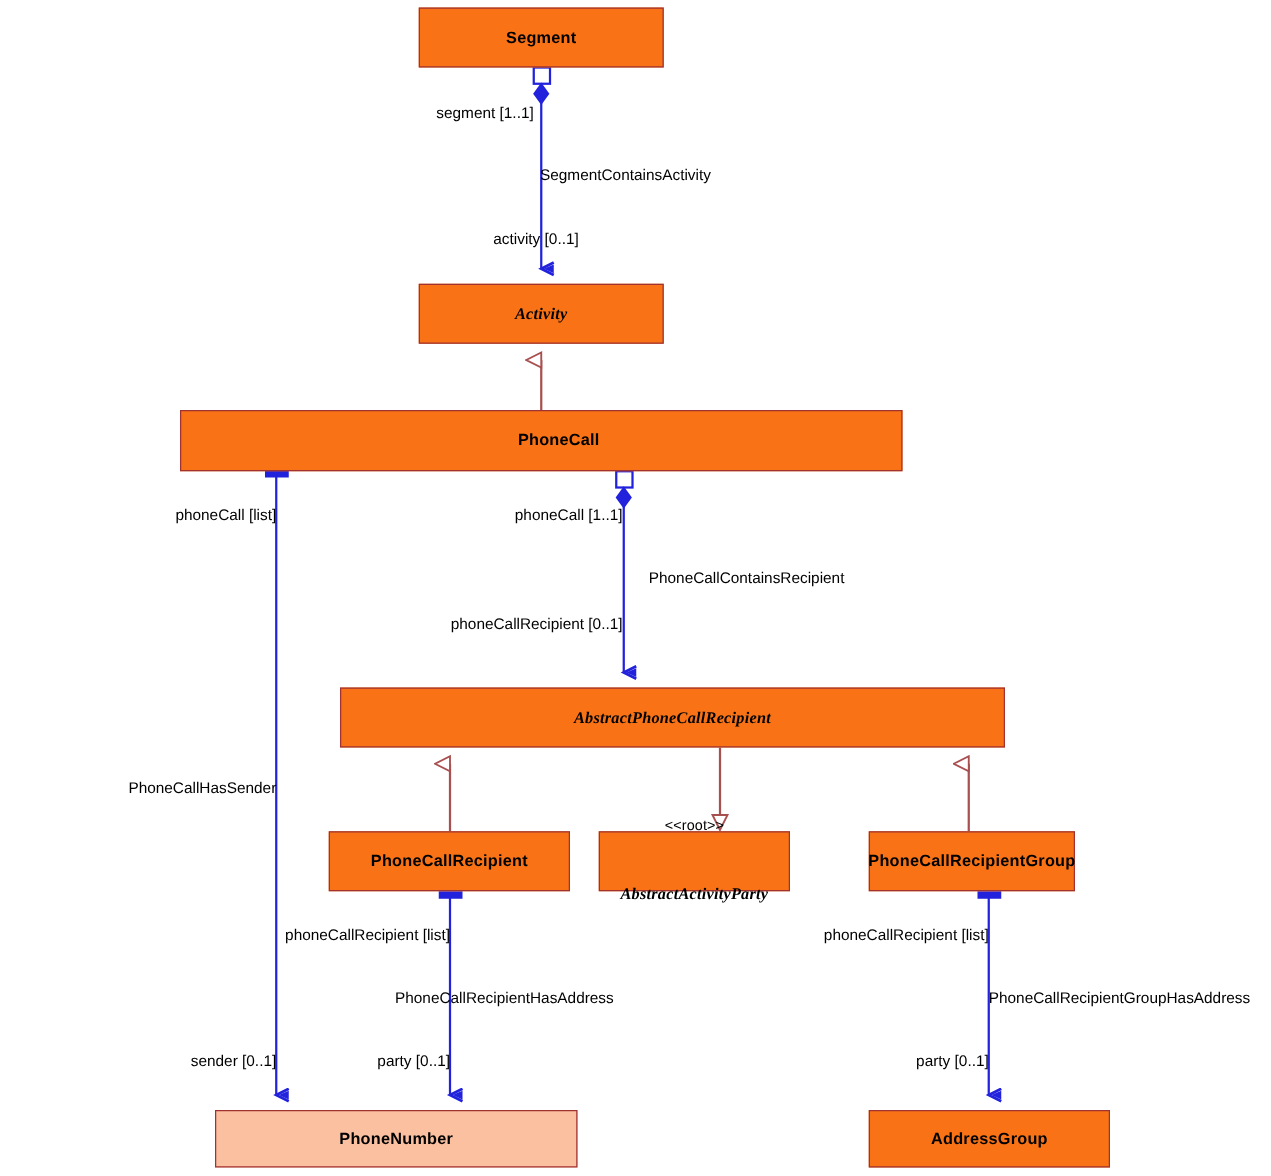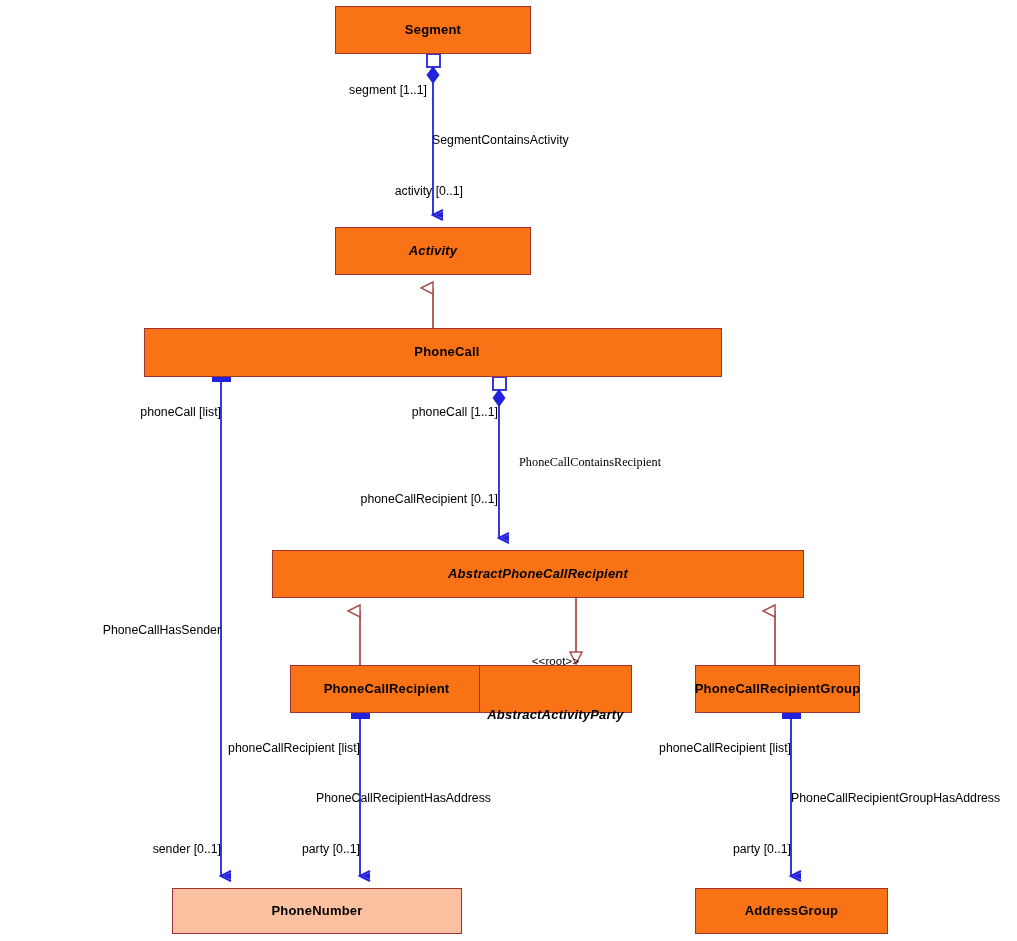--- a/index.html
+++ b/index.html
@@ -18,21 +18,21 @@
     background:#f97316;
     display:flex;flex-direction:column;
     align-items:center;justify-content:center;
     color:#000000;
     text-align:center;
     line-height:1.15;
   }
   .node .nm{
     font-size:13px;font-weight:bold;letter-spacing:.2px;
   }
-  .node.abstract .nm{font-style:italic;}
+  .node.abstract .nm{font-style:italic;font-family:Liberation Serif, serif;}
   .node .stereo{font-size:11.5px;font-weight:normal;letter-spacing:.1px;}
   .node.highlight{background:#fbc0a0;}
 
   .elabel{
     position:absolute;
     font-size:12.3px;
     color:#000000;
     white-space:nowrap;
     line-height:1;
   }
@@ -105,21 +105,21 @@
       </div>
       <div class="node abstract" style="left: 335px; top: 227px; width: 196px; height: 48px;">
         <div class="nm">Activity</div>
       </div>
       <div class="node" style="left: 144px; top: 328px; width: 578px; height: 49px; padding-left: 28px;">
         <div class="nm">PhoneCall</div>
       </div>
       <div class="node abstract" style="left: 272px; top: 550px; width: 532px; height: 48px;">
         <div class="nm">AbstractPhoneCallRecipient</div>
       </div>
-      <div class="node" style="left: 263px; top: 665px; width: 193px; height: 48px; margin-left: 27px;">
+      <div class="node" style="left: 263px; top: 665px; width: 193px; height: 48px;">
         <div class="nm">PhoneCallRecipient</div>
       </div>
       <div class="node abstract" style="left: 479px; top: 665px; width: 153px; height: 48px; gap: 40px;">
         <div class="stereo">&lt;&lt;root&gt;&gt;</div>
         <div class="nm">AbstractActivityParty</div>
       </div>
       <div class="node" style="left: 695px; top: 665px; width: 165px; height: 48px;">
         <div class="nm">PhoneCallRecipientGroup</div>
       </div>
       <div class="node highlight" style="left: 172px; top: 888px; width: 290px; height: 46px;">
@@ -128,21 +128,21 @@
       <div class="node" style="left: 695px; top: 888px; width: 193px; height: 46px;">
         <div class="nm">AddressGroup</div>
       </div>
     </div>
   <div id="labels">
       <div class="elabel lft" style="left: 427px; top: 84px;">segment [1..1]</div>
       <div class="elabel" style="left: 432px; top: 134px;">SegmentContainsActivity</div>
       <div class="elabel lft" style="left: 427px; top: 185px; margin-left: 36px;">activity [0..1]</div>
       <div class="elabel lft" style="left: 221px; top: 406px;">phoneCall [list]</div>
       <div class="elabel lft" style="left: 498px; top: 406px;">phoneCall [1..1]</div>
-      <div class="elabel" style="left: 519px; top: 456px; font-family: Liberation Serif, serif;">PhoneCallContainsRecipient</div>
+      <div class="elabel" style="left: 519px; top: 456px;">PhoneCallContainsRecipient</div>
       <div class="elabel lft" style="left: 498px; top: 493px; padding-left: 19px;">phoneCallRecipient [0..1]</div>
       <div class="elabel lft" style="left: 221px; top: 624px;">PhoneCallHasSender</div>
       <div class="elabel lft" style="left: 360px; top: 742px;">phoneCallRecipient [list]</div>
       <div class="elabel" style="left: 316px; top: 792px;">PhoneCallRecipientHasAddress</div>
       <div class="elabel lft" style="left: 360px; top: 843px;">party [0..1]</div>
       <div class="elabel lft" style="left: 221px; top: 843px;">sender [0..1]</div>
       <div class="elabel lft" style="left: 791px; top: 742px;">phoneCallRecipient [list]</div>
       <div class="elabel" style="left: 791px; top: 792px;">PhoneCallRecipientGroupHasAddress</div>
       <div class="elabel lft" style="left: 791px; top: 843px;">party [0..1]</div>
     </div>

